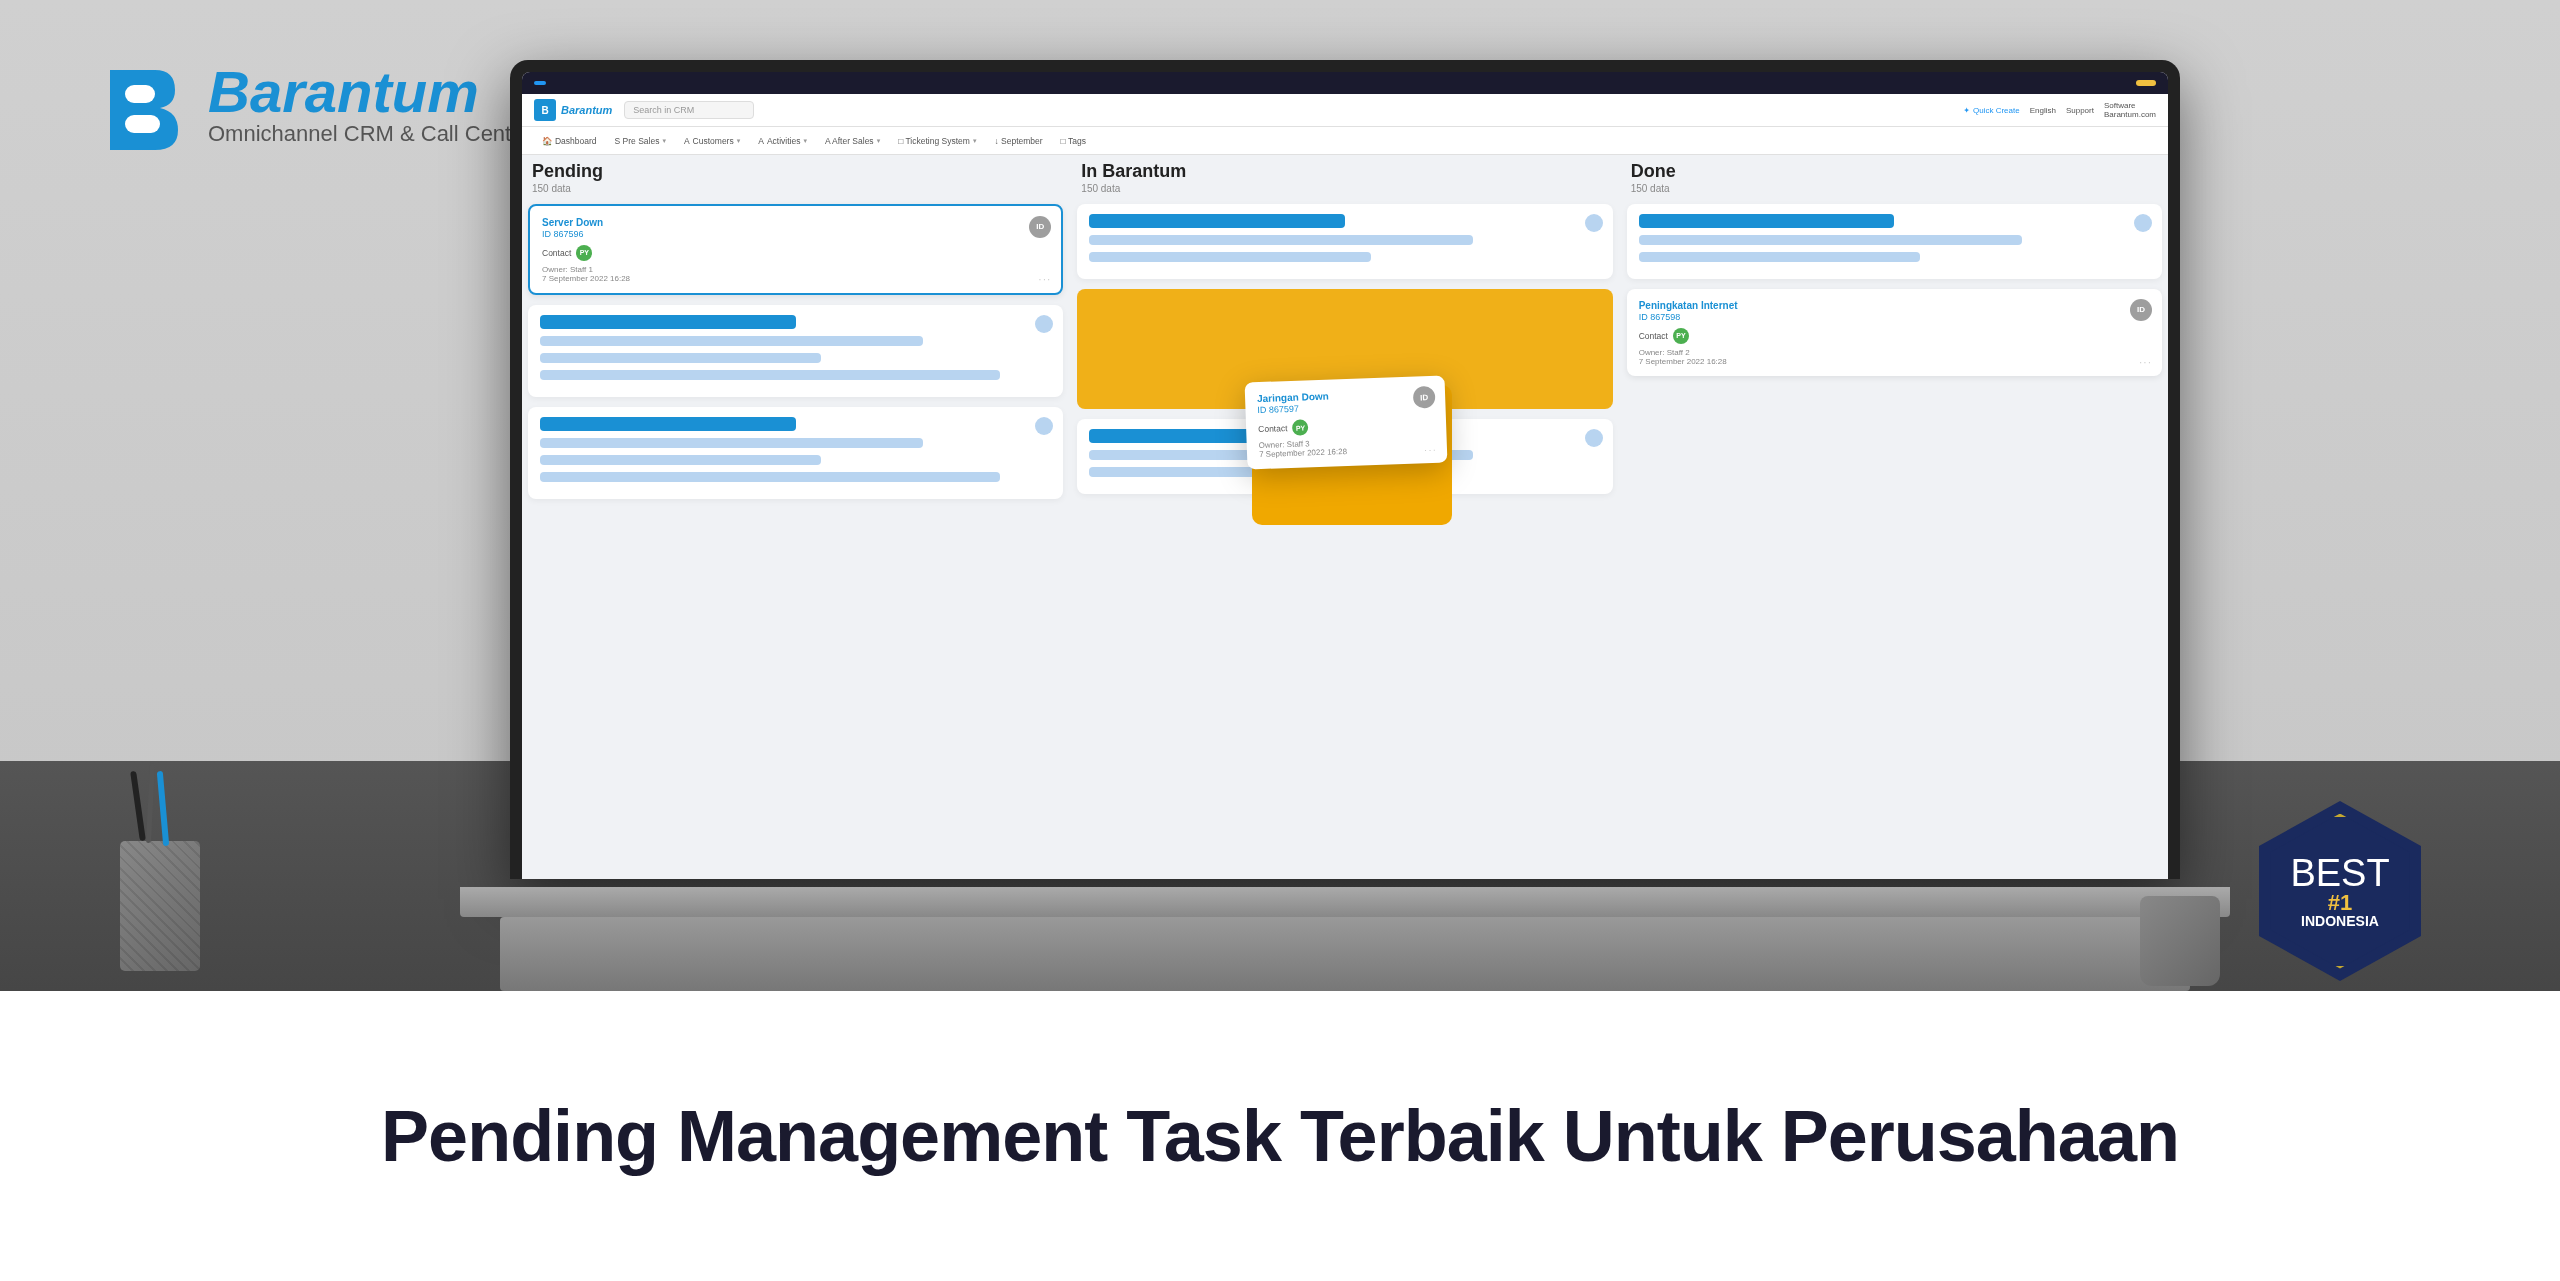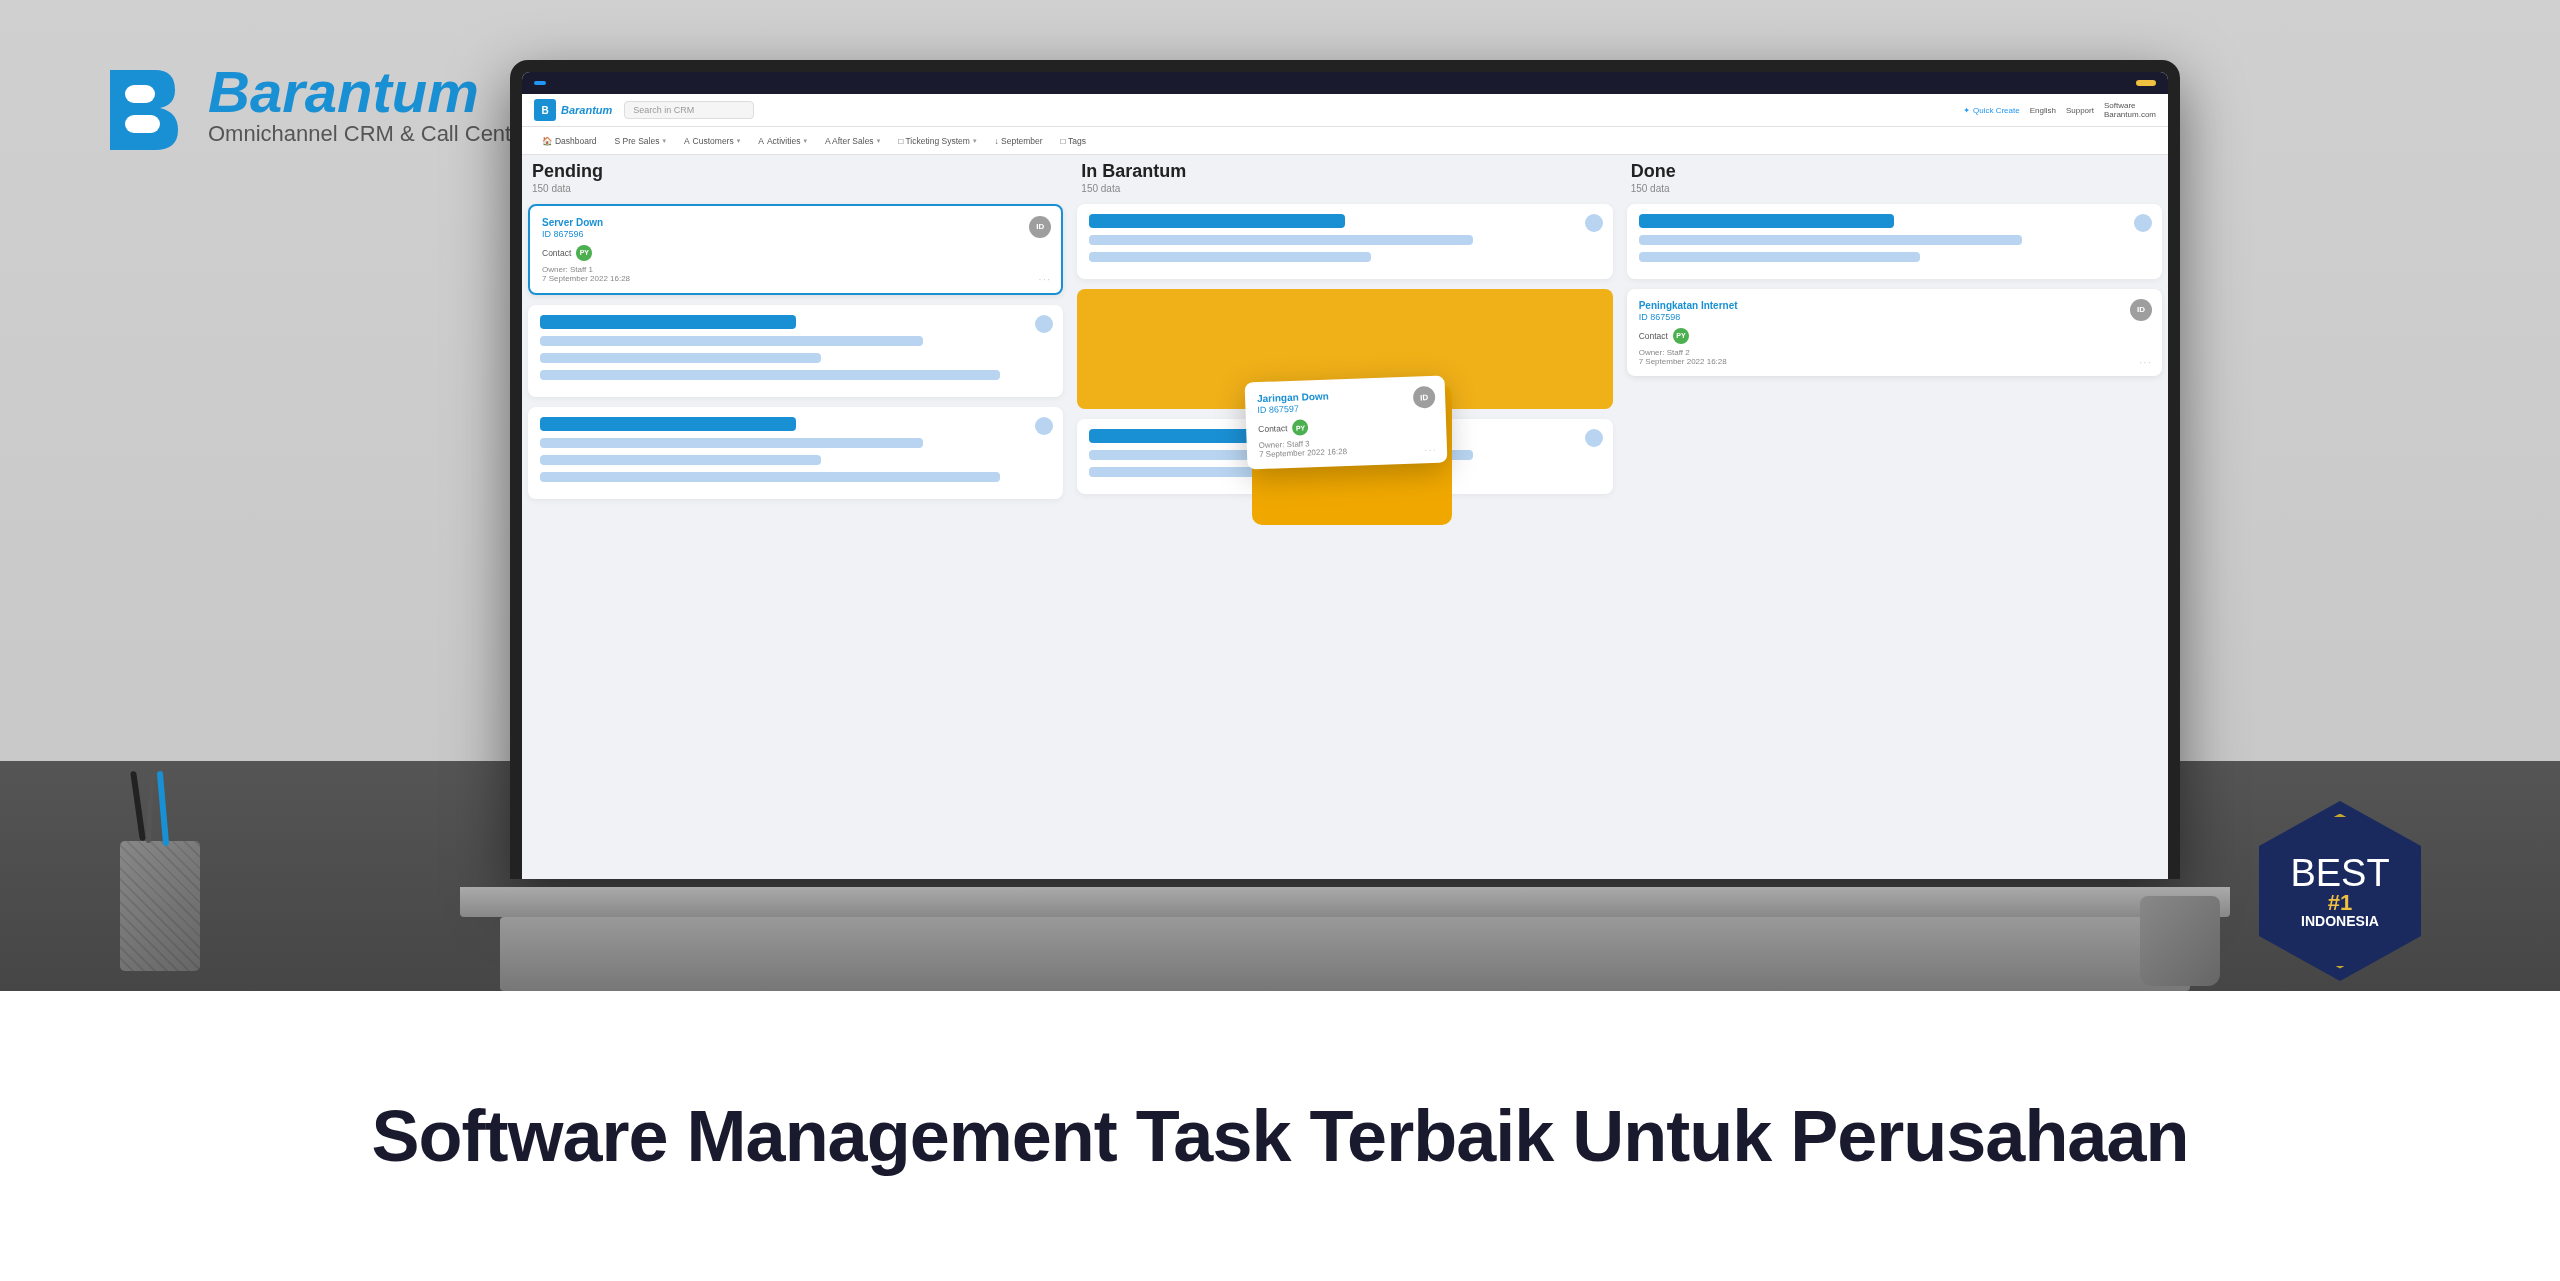--- a/index.html
+++ b/index.html
@@ -641,14 +641,14 @@
       <div style="font-size:38px; font-weight:400; color:#fff; line-height:1;">BEST</div>
       <div style="font-size:22px; font-weight:700; color:#f0c040; line-height:1;">#1</div>
       <div style="font-size:14px; font-weight:700; color:#fff; line-height:1;">INDONESIA</div>
     </div>
   </div>
 </div>
 
 <div class="gray-cup"></div>
 
 <div class="bottom-section">
-  <div class="bottom-title">Software Management Task Terbaik Untuk Perusahaan</div>
+  <div class="bottom-title">Pending Management Task Terbaik Untuk Perusahaan</div>
 </div>
 
 </body></html>

